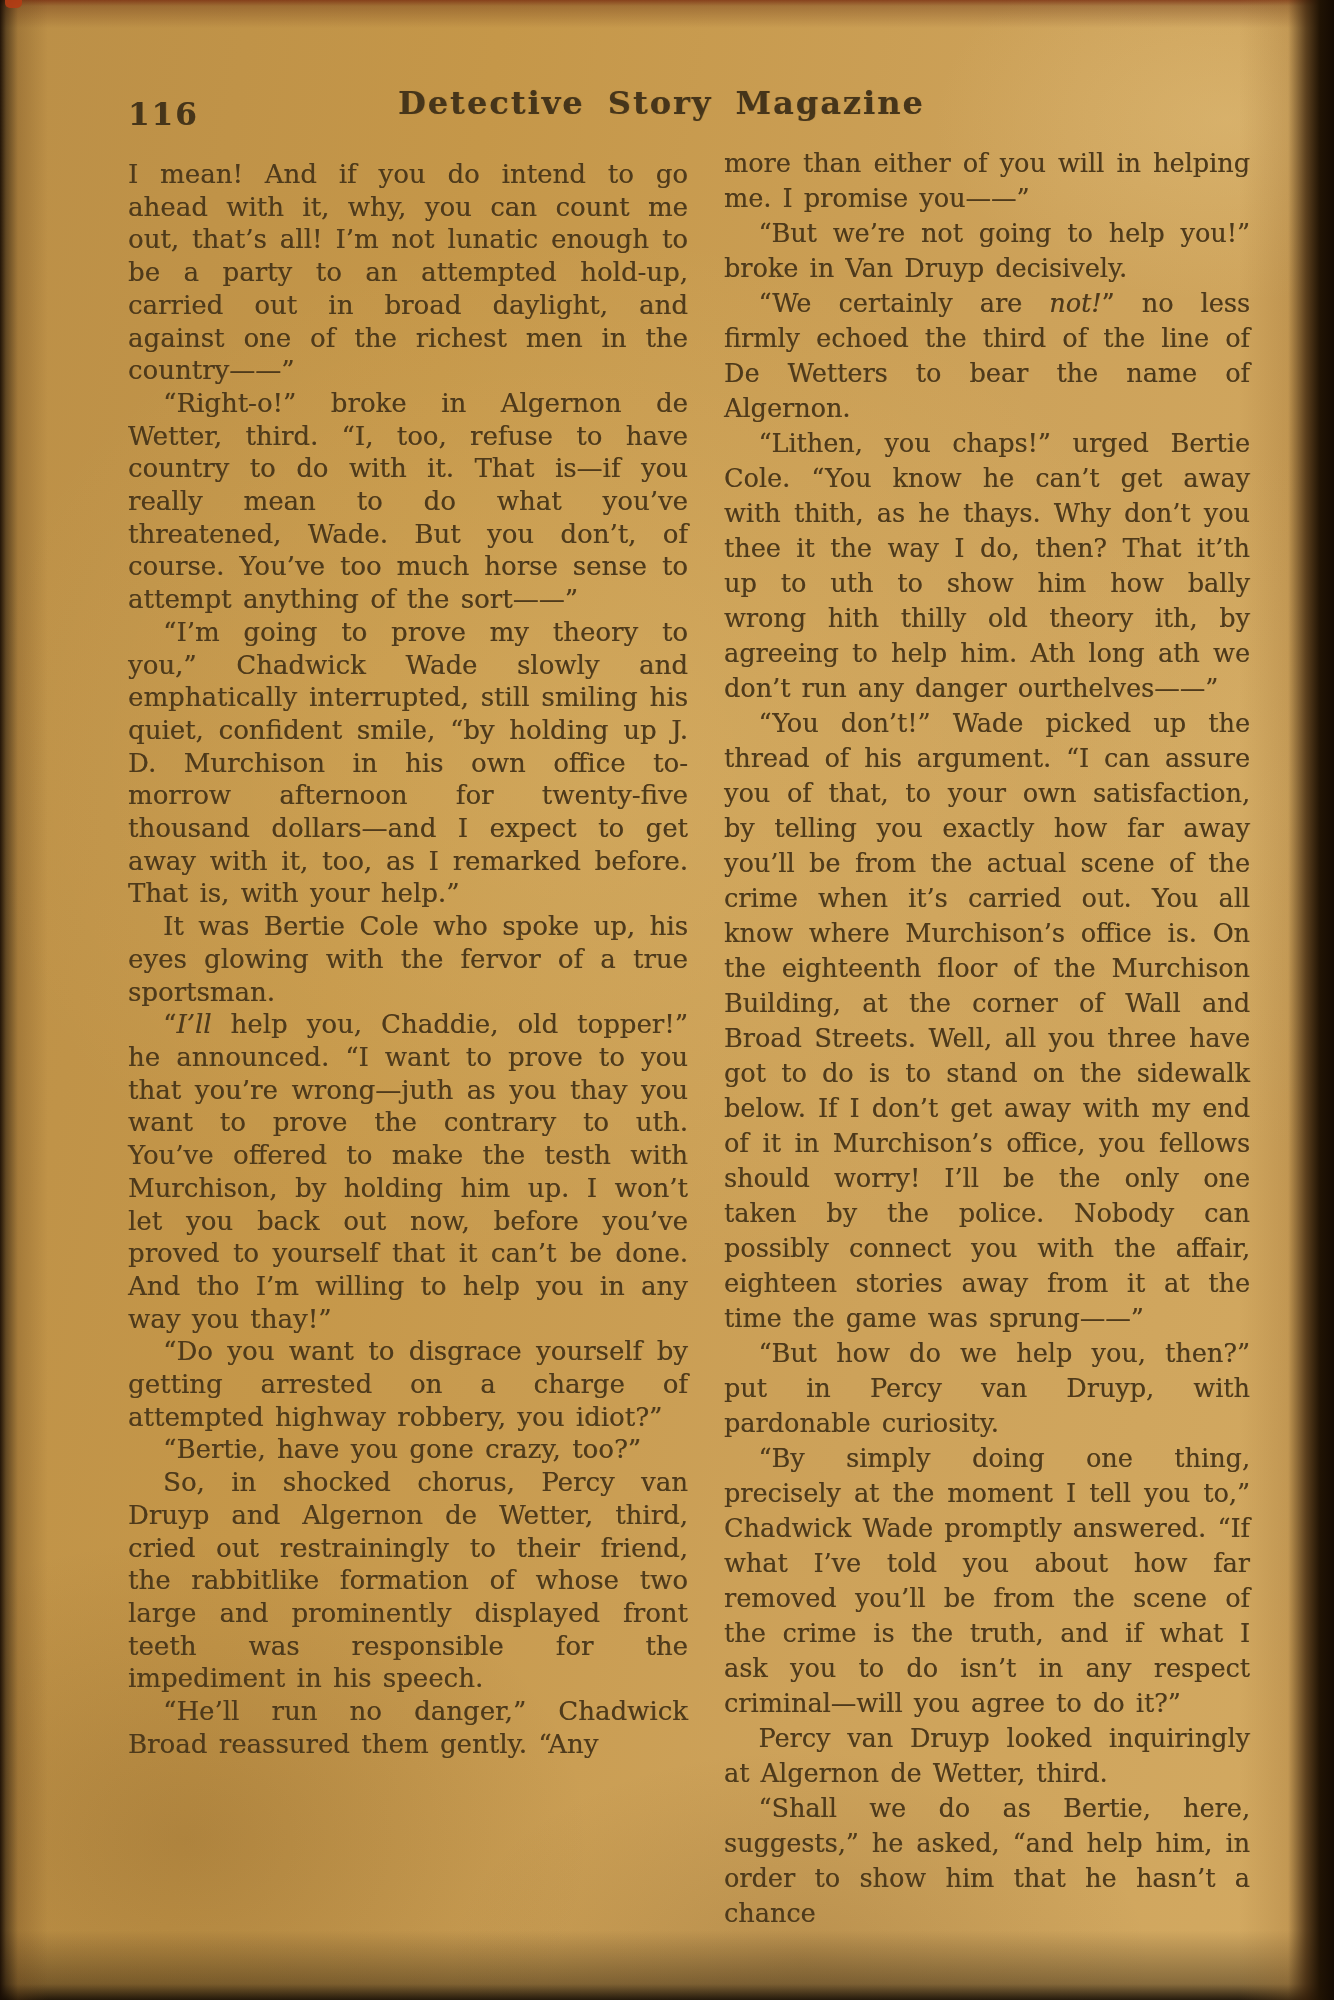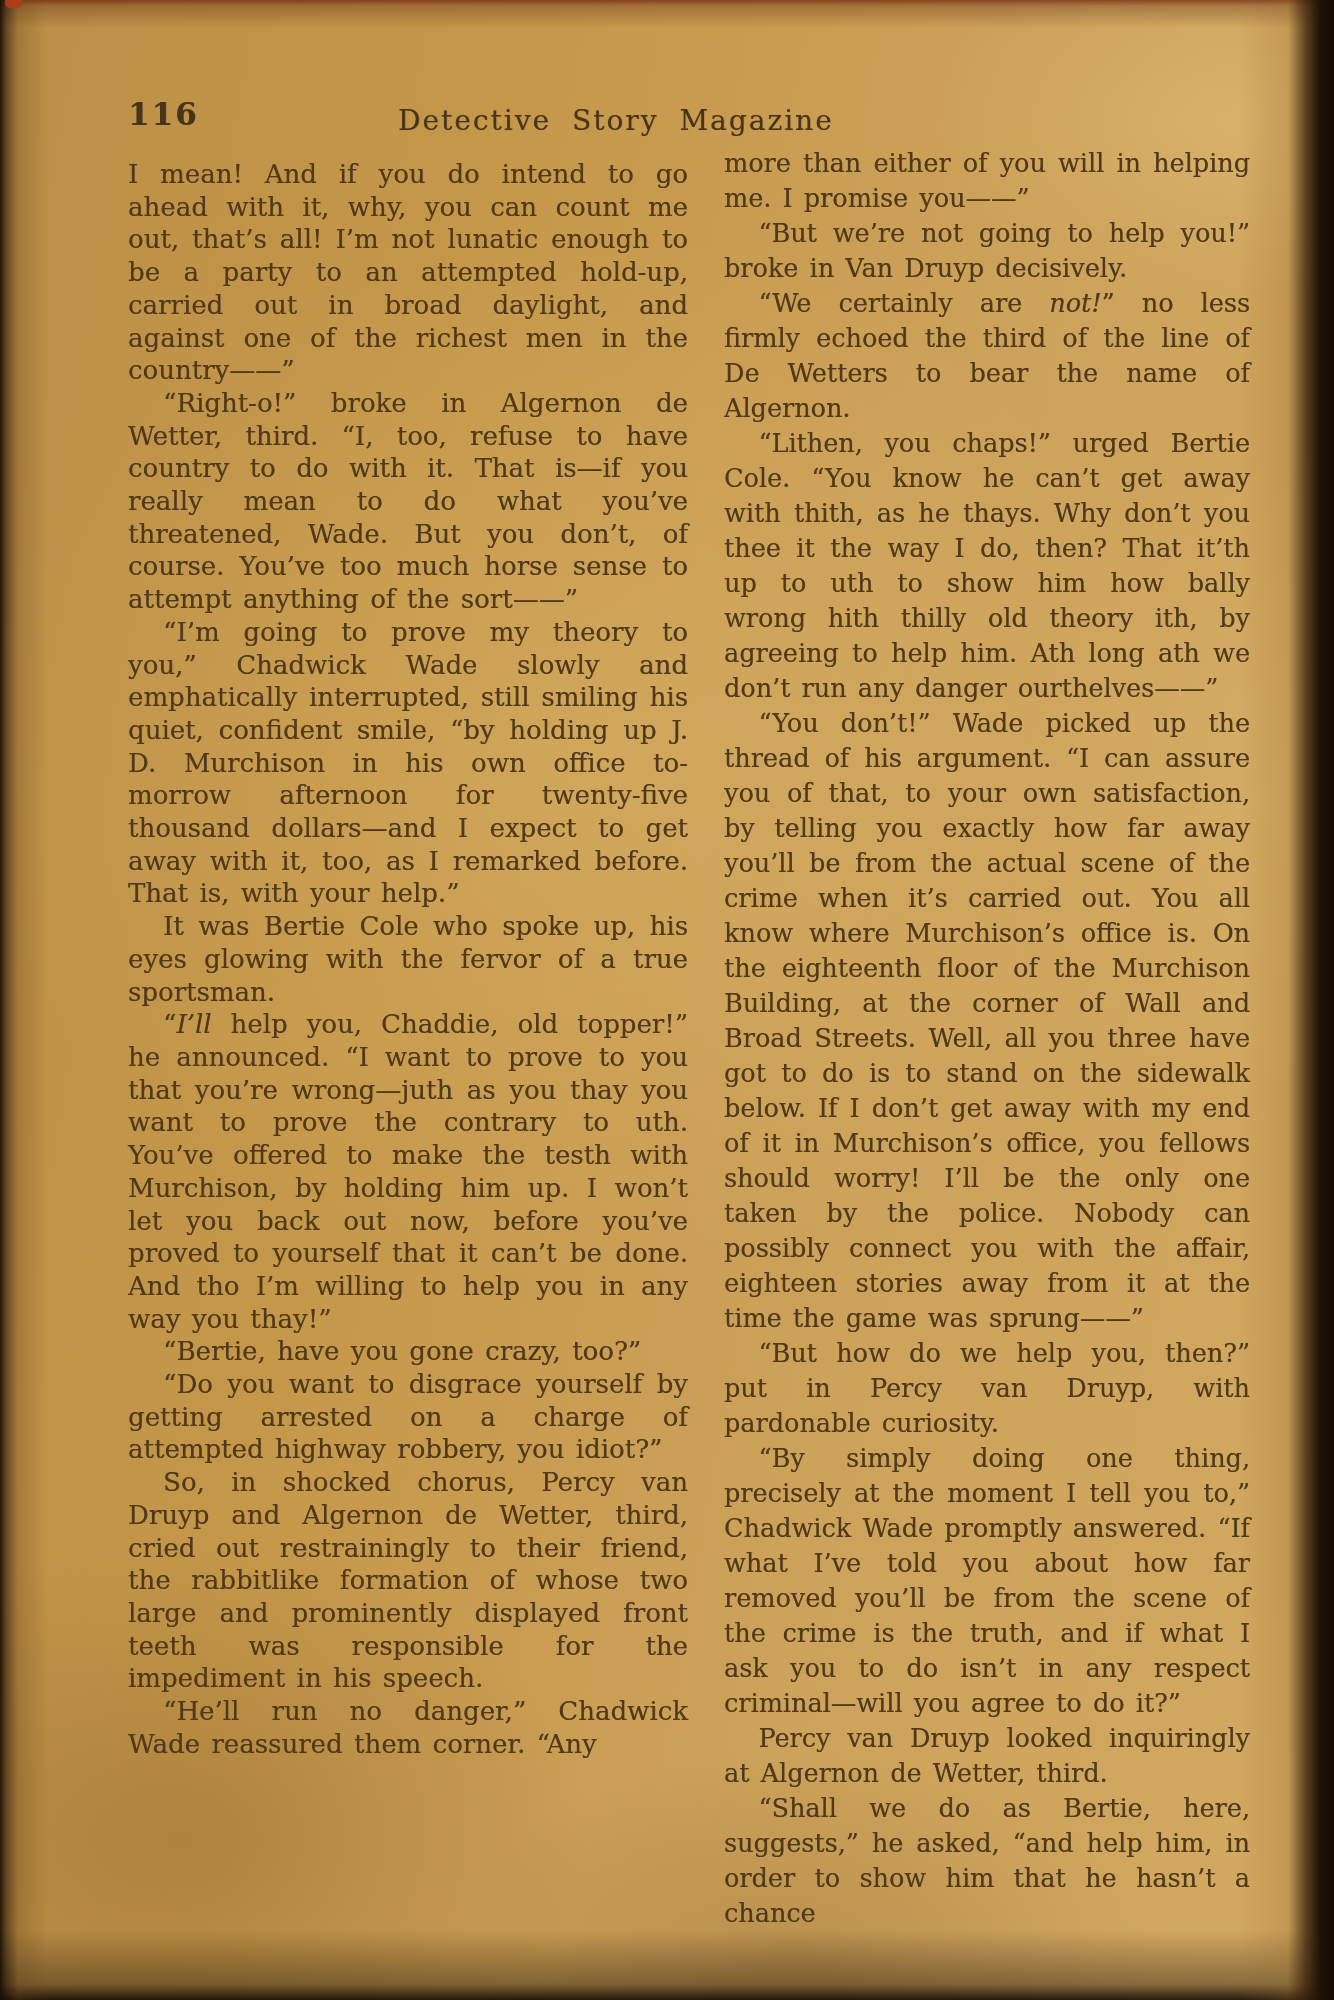--- a/index.html
+++ b/index.html
@@ -33,24 +33,25 @@
     position:absolute;left:5px;top:0;width:17px;height:8px;
     background:#b33d15;border-radius:0 0 5px 5px;opacity:.92;
   }
   .page-number{
     position:absolute;left:128px;top:96px;
     font-size:31px;font-weight:bold;letter-spacing:2px;
     color:var(--page-number-ink);
     text-shadow:0.4px 0.4px 0.6px rgba(70,50,20,0.5);
   }
   .magazine-title{
-    position:absolute;left:398px;top:104px;
-    font-size:28px;letter-spacing:2px;word-spacing:10px;
+    position:absolute;left:398px;top:84px;
+    font-size:32px;letter-spacing:2px;word-spacing:10px;
     color:var(--page-number-ink);
     text-shadow:0.4px 0.4px 0.7px rgba(70,50,20,0.45);
+    font-weight:bold;
   }
   .col{
     position:absolute;
     text-align:justify;
     color:var(--ink);
     text-shadow:0.3px 0.3px 0.5px rgba(72,52,22,0.55);
     word-spacing:0.12em;
   }
   .col-left{
     left:128px;top:158px;width:560px;
@@ -73,24 +74,24 @@
   <div class="page-number">116</div>
 
   <div class="magazine-title">Detective Story Magazine</div>
 
   <div class="col col-left">
       <p class="para"><span>I mean! And if you do intend to go ahead with it, why, you can count me out, that’s all! I’m not lunatic enough to be a party to an attempted hold-up, carried out in broad daylight, and against one of the richest men in the country——”</span></p>
       <p class="para indent"><span>“Right-o!” broke in Algernon de Wetter, third. “I, too, refuse to have country to do with it. That is—if you really mean to do what you’ve threatened, Wade. But you don’t, of course. You’ve too much horse sense to attempt anything of the sort——”</span></p>
       <p class="para indent"><span>“I’m going to prove my theory to you,” Chadwick Wade slowly and emphatically interrupted, still smiling his quiet, confident smile, “by holding up J. D. Murchison in his own office to-morrow afternoon for twenty-five thousand dollars—and I expect to get away with it, too, as I remarked before. That is, with your help.”</span></p>
       <p class="para indent"><span>It was Bertie Cole who spoke up, his eyes glowing with the fervor of a true sportsman.</span></p>
       <p class="para indent"><span>“</span><span class="ital">I’ll</span><span> help you, Chaddie, old topper!” he announced. “I want to prove to you that you’re wrong—juth as you thay you want to prove the contrary to uth. You’ve offered to make the testh with Murchison, by holding him up. I won’t let you back out now, before you’ve proved to yourself that it can’t be done. And tho I’m willing to help you in any way you thay!”</span></p>
+      <p class="para indent"><span>“Do you want to disgrace yourself by getting arrested on a charge of attempted highway robbery, you idiot?”</span></p>
       <p class="para indent"><span>“Bertie, have you gone crazy, too?”</span></p>
-      <p class="para indent"><span>“Do you want to disgrace yourself by getting arrested on a charge of attempted highway robbery, you idiot?”</span></p>
       <p class="para indent"><span>So, in shocked chorus, Percy van Druyp and Algernon de Wetter, third, cried out restrainingly to their friend, the rabbitlike formation of whose two large and prominently displayed front teeth was responsible for the impediment in his speech.</span></p>
-      <p class="para indent"><span>“He’ll run no danger,” Chadwick Wade reassured them corner. “Any</span></p>
+      <p class="para indent"><span>“He’ll run no danger,” Chadwick Broad reassured them gently. “Any</span></p>
     </div>
 
   <div class="col col-right">
       <p class="para"><span>more than either of you will in helping me. I promise you——”</span></p>
       <p class="para indent"><span>“But we’re not going to help you!” broke in Van Druyp decisively.</span></p>
       <p class="para indent"><span>“We certainly are </span><span class="ital">not!</span><span>” no less firmly echoed the third of the line of De Wetters to bear the name of Algernon.</span></p>
       <p class="para indent"><span>“Lithen, you chaps!” urged Bertie Cole. “You know he can’t get away with thith, as he thays. Why don’t you thee it the way I do, then? That it’th up to uth to show him how bally wrong hith thilly old theory ith, by agreeing to help him. Ath long ath we don’t run any danger ourthelves——”</span></p>
       <p class="para indent"><span>“You don’t!” Wade picked up the thread of his argument. “I can assure you of that, to your own satisfaction, by telling you exactly how far away you’ll be from the actual scene of the crime when it’s carried out. You all know where Murchison’s office is. On the eighteenth floor of the Murchison Building, at the corner of Wall and Broad Streets. Well, all you three have got to do is to stand on the sidewalk below. If I don’t get away with my end of it in Murchison’s office, you fellows should worry! I’ll be the only one taken by the police. Nobody can possibly connect you with the affair, eighteen stories away from it at the time the game was sprung——”</span></p>
       <p class="para indent"><span>“But how do we help you, then?” put in Percy van Druyp, with pardonable curiosity.</span></p>
       <p class="para indent"><span>“By simply doing one thing, precisely at the moment I tell you to,” Chadwick Wade promptly answered. “If what I’ve told you about how far removed you’ll be from the scene of the crime is the truth, and if what I ask you to do isn’t in any respect criminal—will you agree to do it?”</span></p>

